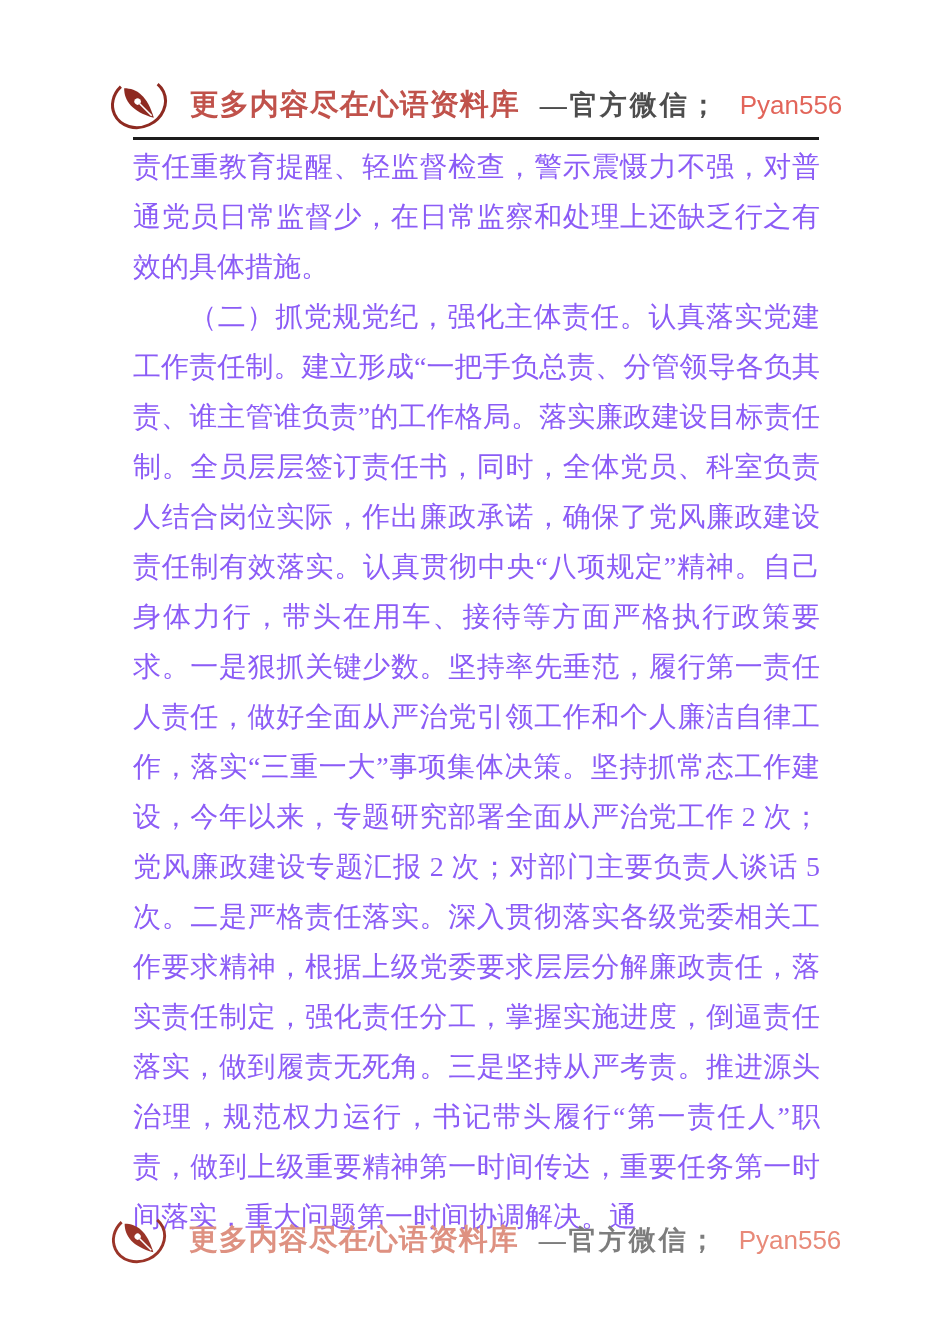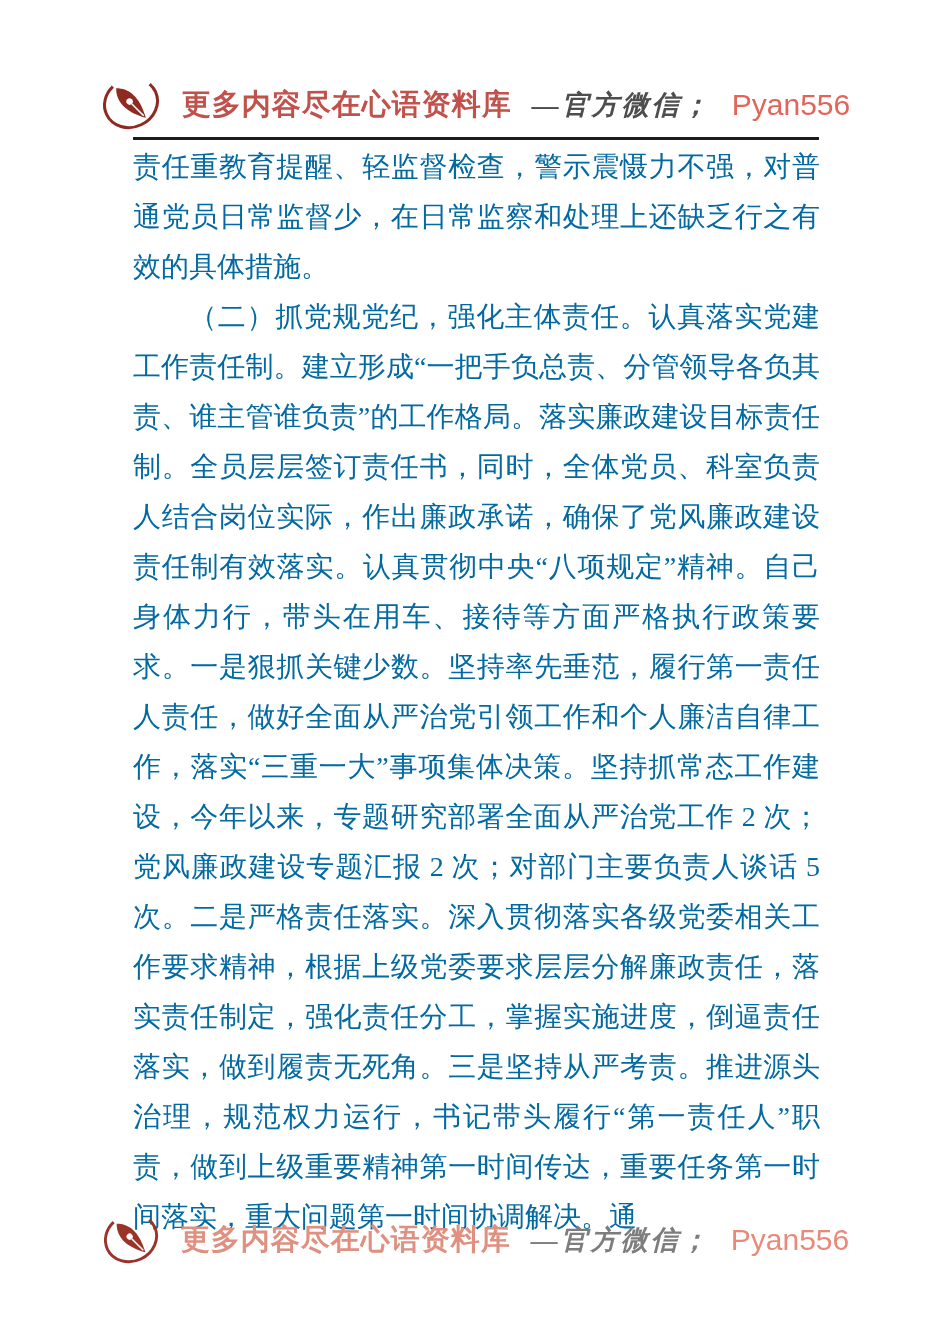--- a/index.html
+++ b/index.html
@@ -18,39 +18,39 @@
     display:flex; justify-content:center; align-items:center;
     gap:20px; white-space:nowrap;
   }
   .wm-header { top:74px; }
   .wm-footer { top:1210px; }
   .wm-brand {
     font-size:29px; font-weight:bold;
     letter-spacing:1px;
   }
   .wm-label {
-    font-size:27px; font-weight:bold; font-style:italic;
+    font-size:27px; font-weight:bold; 
     letter-spacing:3px;
   }
   .wm-id {
     font-family:"Liberation Sans","DejaVu Sans",sans-serif;
-    font-size:30px;
+    font-size:26px;
   }
   .logo { flex:0 0 auto; display:inline-block; }
 
   .header-rule {
     position:absolute; top:137px; left:133px; width:686px;
     border-top:3px solid #1c1c1c; height:0;
   }
 
   
   .doc-body {
     position:absolute; top:142px; left:133px; width:687px;
     font-size:28px; line-height:50px;
-    color:#0369a1;
+    color:#8b5cf6;
     text-align:justify;
   }
   .doc-body p { margin:0; }
   .doc-body p.indent { text-indent:2em; }
   .doc-body .bold { font-weight:normal; }
 </style>
 </head>
 <body>
 
 <div class="page">

